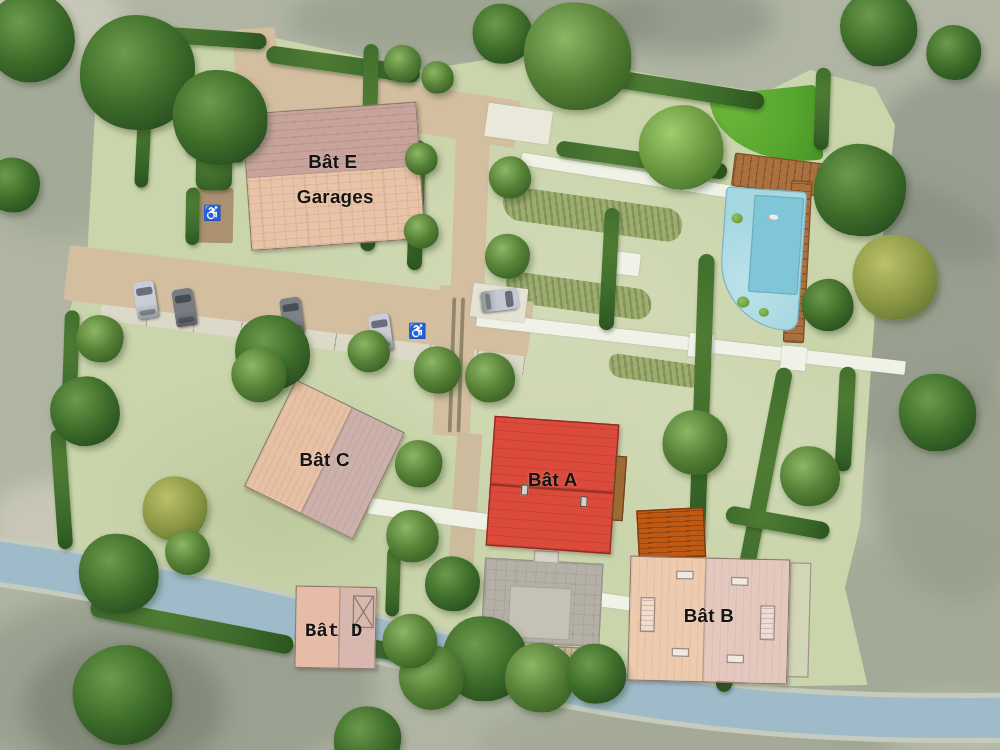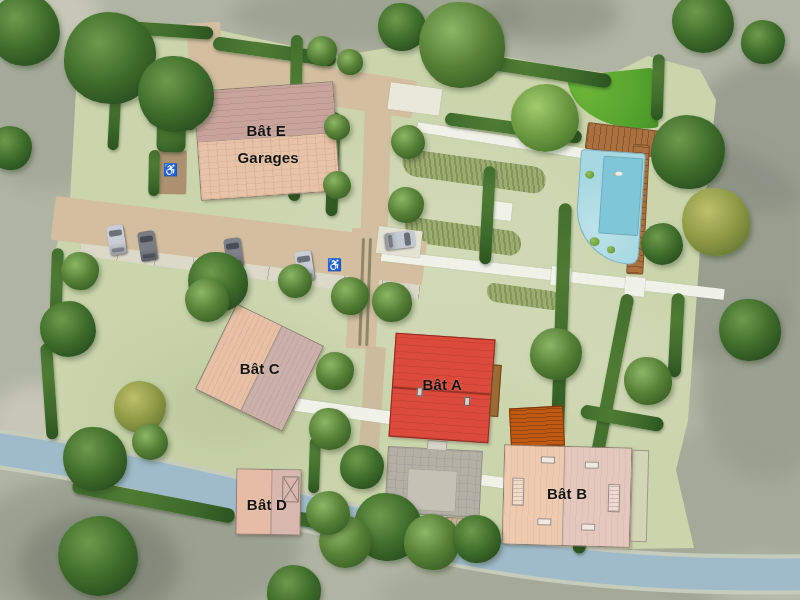--- a/index.html
+++ b/index.html
@@ -108,21 +108,21 @@
   .bat-b .stair{position:absolute;width:12px;height:28px;border:1px solid #9a8a80;background:rgba(255,255,255,.35);
         background-image:repeating-linear-gradient(0deg, rgba(0,0,0,.15) 0 1px, rgba(0,0,0,0) 1px 4px);}
   .bat-b .blabel{top:47%;transform:translate(-50%,-50%) rotate(-1.5deg);}
   .ext-b{position:absolute;left:631px;top:450px;width:17px;height:92px;z-index:31;
         transform:rotate(1.5deg);border:1px solid #a2948a;background:rgba(230,215,205,.3);}
 
   .bat-d{left:236px;top:469px;width:65px;height:66px;transform:rotate(1deg);}
   .bat-d .hd-l{left:0;top:0;bottom:0;width:54%;background:#e6bca6;}
   .bat-d .hd-r{right:0;top:0;bottom:0;width:46%;background:#d8b7ae;border-left:1px solid #ab968e;}
   .bat-d .xbox{position:absolute;left:45px;top:6px;width:17px;height:26px;border:1px solid #8d7b70;}
-  .bat-d .blabel{left:47%;top:55%;transform:translate(-50%,-50%) rotate(-1deg);}
+  .bat-d .blabel{left:47%;top:55%;transform:translate(-50%,-50%) rotate(-1deg);font-family:Liberation Mono, monospace;}
 
   .wc{position:absolute;z-index:35;font-size:12px;color:#2e2e2e;line-height:1;}
   .scooter{position:absolute;left:168px;top:94px;z-index:35;transform:rotate(-15deg);}
 </style>
 </head>
 <body>
 
 <div id="stage">
 
   <div class="lawn"></div>

